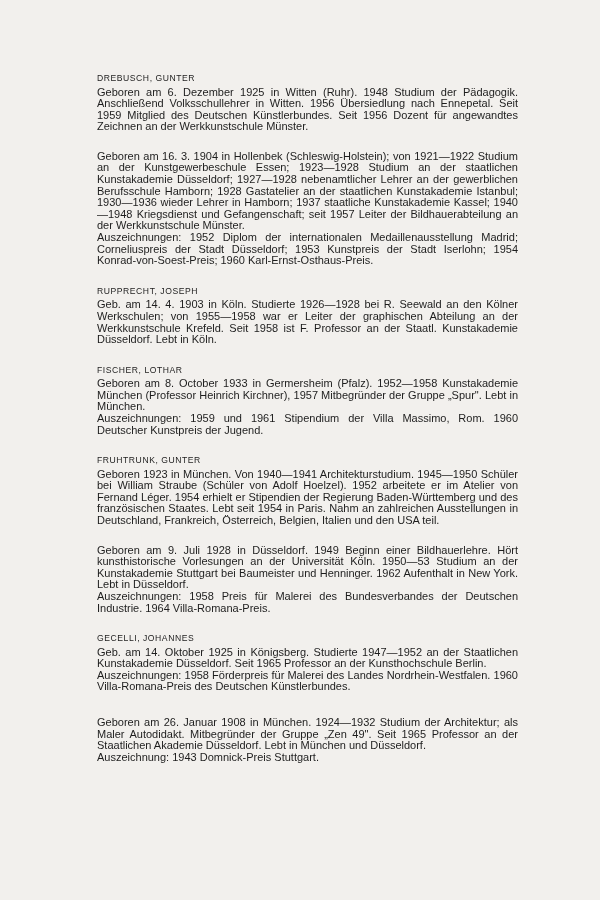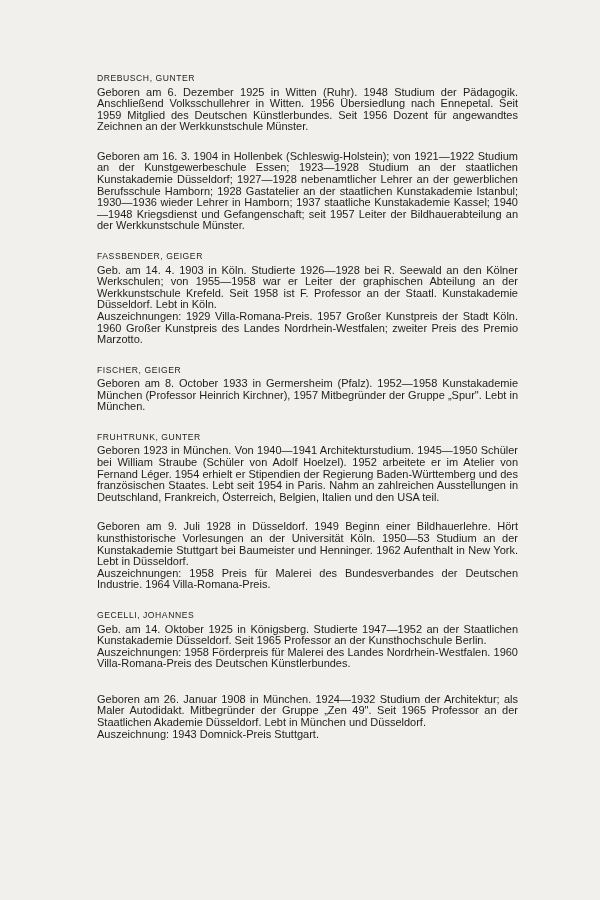--- a/index.html
+++ b/index.html
@@ -57,31 +57,32 @@
 <div id="page">
   <div class="page-inner">
 
     <div class="entry">
       <div class="entry-name">DREBUSCH, GUNTER</div>
       <p class="para">Geboren am 6. Dezember 1925 in Witten (Ruhr). 1948 Studium der Pädagogik. Anschließend Volksschullehrer in Witten. 1956 Übersiedlung nach Ennepetal. Seit 1959 Mitglied des Deutschen Künstlerbundes. Seit 1956 Dozent für angewandtes Zeichnen an der Werkkunstschule Münster.</p>
     </div>
 
     <div class="entry">
       <p class="para">Geboren am 16. 3. 1904 in Hollenbek (Schleswig-Holstein); von 1921—1922 Studium an der Kunstgewerbeschule Essen; 1923—1928 Studium an der staatlichen Kunstakademie Düsseldorf; 1927—1928 nebenamtlicher Lehrer an der gewerblichen Berufsschule Hamborn; 1928 Gastatelier an der staatlichen Kunstakademie Istanbul; 1930—1936 wieder Lehrer in Hamborn; 1937 staatliche Kunstakademie Kassel; 1940—1948 Kriegsdienst und Gefangenschaft; seit 1957 Leiter der Bildhauerabteilung an der Werkkunstschule Münster.</p>
+      <p class="para">Auszeichnungen: 1952 Diplom der internationalen Medaillenausstellung Madrid; Corneliuspreis der Stadt Düsseldorf; 1953 Kunstpreis der Stadt Iserlohn; 1954 Konrad-von-Soest-Preis; 1960 Karl-Ernst-Osthaus-Preis.</p>
     </div>
 
     <div class="entry">
-      <div class="entry-name">FASSBENDER, GEIGER</div>
+      <div class="entry-name">RUPPRECHT, JOSEPH</div>
       <p class="para">Geb. am 14. 4. 1903 in Köln. Studierte 1926—1928 bei R. Seewald an den Kölner Werkschulen; von 1955—1958 war er Leiter der graphischen Abteilung an der Werkkunstschule Krefeld. Seit 1958 ist F. Professor an der Staatl. Kunstakademie Düsseldorf. Lebt in Köln.</p>
-      <p class="para">Auszeichnungen: 1929 Villa-Romana-Preis. 1957 Großer Kunstpreis der Stadt Köln. 1960 Großer Kunstpreis des Landes Nordrhein-Westfalen; zweiter Preis des Premio Marzotto.</p>
     </div>
 
     <div class="entry">
-      <div class="entry-name">FISCHER, GEIGER</div>
+      <div class="entry-name">FISCHER, LOTHAR</div>
       <p class="para">Geboren am 8. October 1933 in Germersheim (Pfalz). 1952—1958 Kunstakademie München (Professor Heinrich Kirchner), 1957 Mitbegründer der Gruppe „Spur". Lebt in München.</p>
+      <p class="para">Auszeichnungen: 1959 und 1961 Stipendium der Villa Massimo, Rom. 1960 Deutscher Kunstpreis der Jugend.</p>
     </div>
 
     <div class="entry">
       <div class="entry-name">FRUHTRUNK, GUNTER</div>
       <p class="para">Geboren 1923 in München. Von 1940—1941 Architekturstudium. 1945—1950 Schüler bei William Straube (Schüler von Adolf Hoelzel). 1952 arbeitete er im Atelier von Fernand Léger. 1954 erhielt er Stipendien der Regierung Baden-Württemberg und des französischen Staates. Lebt seit 1954 in Paris. Nahm an zahlreichen Ausstellungen in Deutschland, Frankreich, Österreich, Belgien, Italien und den USA teil.</p>
     </div>
 
     <div class="entry">
       <p class="para">Geboren am 9. Juli 1928 in Düsseldorf. 1949 Beginn einer Bildhauerlehre. Hört kunsthistorische Vorlesungen an der Universität Köln. 1950—53 Studium an der Kunstakademie Stuttgart bei Baumeister und Henninger. 1962 Aufenthalt in New York. Lebt in Düsseldorf.</p>
       <p class="para">Auszeichnungen: 1958 Preis für Malerei des Bundesverbandes der Deutschen Industrie. 1964 Villa-Romana-Preis.</p>

